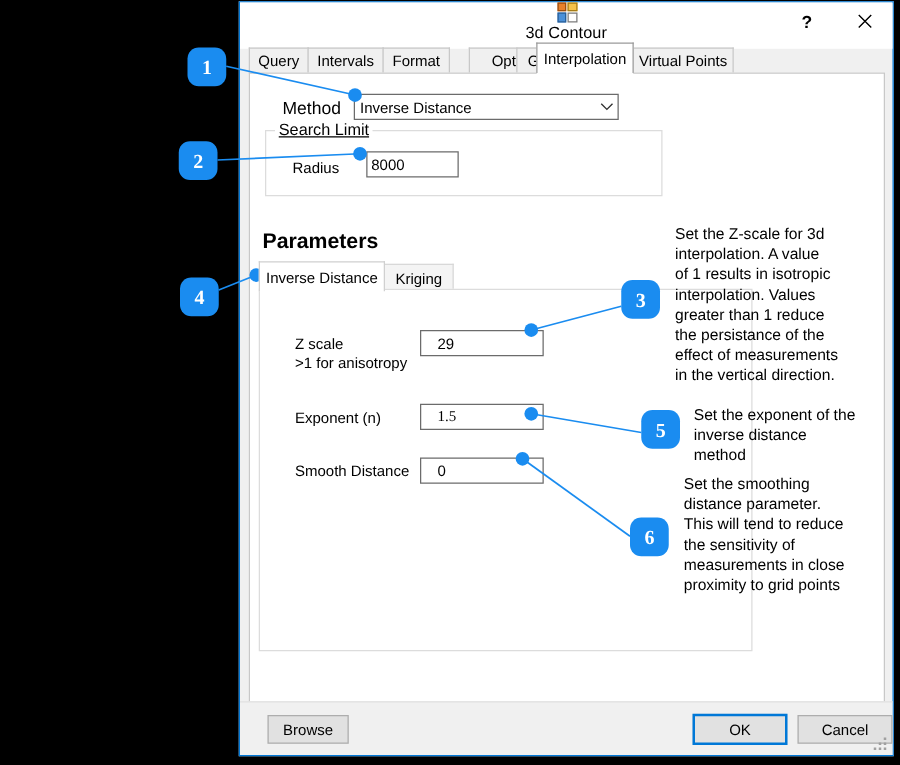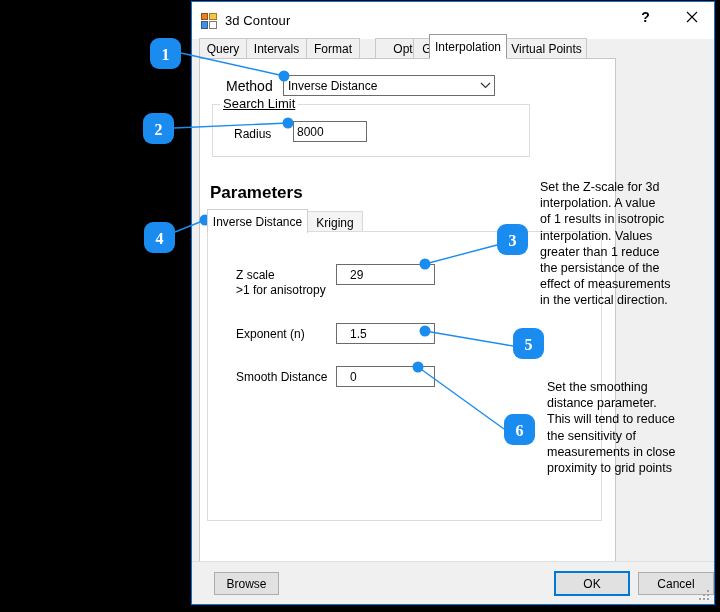--- a/index.html
+++ b/index.html
@@ -29,20 +29,21 @@
     box-sizing: border-box;
   }
 
   
   #titlebar {
     position: relative;
     height: 37px;
     background: #ffffff;
     display: flex;
     align-items: center;
+    flex-direction: column;
   }
   #app-icon {
     width: 16px;
     height: 16px;
     margin-left: 9px;
     margin-right: 8px;
     position: relative;
     flex: none;
   }
   #app-icon .q {
@@ -110,21 +111,21 @@
     border-bottom: 1px solid #ffffff;
     z-index: 5;
   }
   
 
   
   #tabpage {
     position: absolute;
     left: 7px;
     top: 56px;
-    width: 417px;
+    width: 509px;
     height: 505px;
     background: #ffffff;
     border: 1px solid #c8c8c8;
     box-sizing: border-box;
   }
 
   
   #method-label {
     position: absolute;
     left: 26px;
@@ -390,34 +391,37 @@
       <div class="itab selected" style="left:0px;width:101px">Inverse Distance</div>
       <div class="itab" style="left:100px;width:56px">Kriging</div>
     </div>
 
     <div id="inner-panel">
       <div class="field-label" style="left:28px;top:36px">Z scale</div>
       <div class="field-label" style="left:28px;top:51px">&gt;1 for anisotropy</div>
       <input class="field-input" type="text" style="left: 128px; top: 32px;" value="29">
 
       <div class="field-label" style="left:28px;top:95px">Exponent (n)</div>
-      <input class="field-input" type="text" style="left: 128px; top: 91px;" value="1.5">
+      <input class="field-input" type="text" style="left: 128px; top: 91px; font-family: Liberation Serif, serif;" value="1.5">
 
       <div class="field-label" style="left:28px;top:138px">Smooth Distance</div>
       <input class="field-input" type="text" style="left: 128px; top: 134px;" value="0">
     </div>
 
     <div class="helptext" style="left:340px;top:120px;width:170px">Set the Z-scale for 3d
 interpolation.  A value
 of 1 results in isotropic
 interpolation.  Values
 greater than 1 reduce
 the persistance of the
 effect of measurements
 in the vertical direction.</div>
+    <div class="helptext" style="left:355px;top:265px;width:160px">Set the exponent of the
+inverse distance
+method</div>
     <div class="helptext" style="left:347px;top:320px;width:165px">Set the smoothing
 distance parameter.
 This will tend to reduce
 the sensitivity of
 measurements in close
 proximity to grid points</div>
   </div>
 
   <div id="footer">
     <div class="dlg-btn" id="browse-btn">Browse</div>

